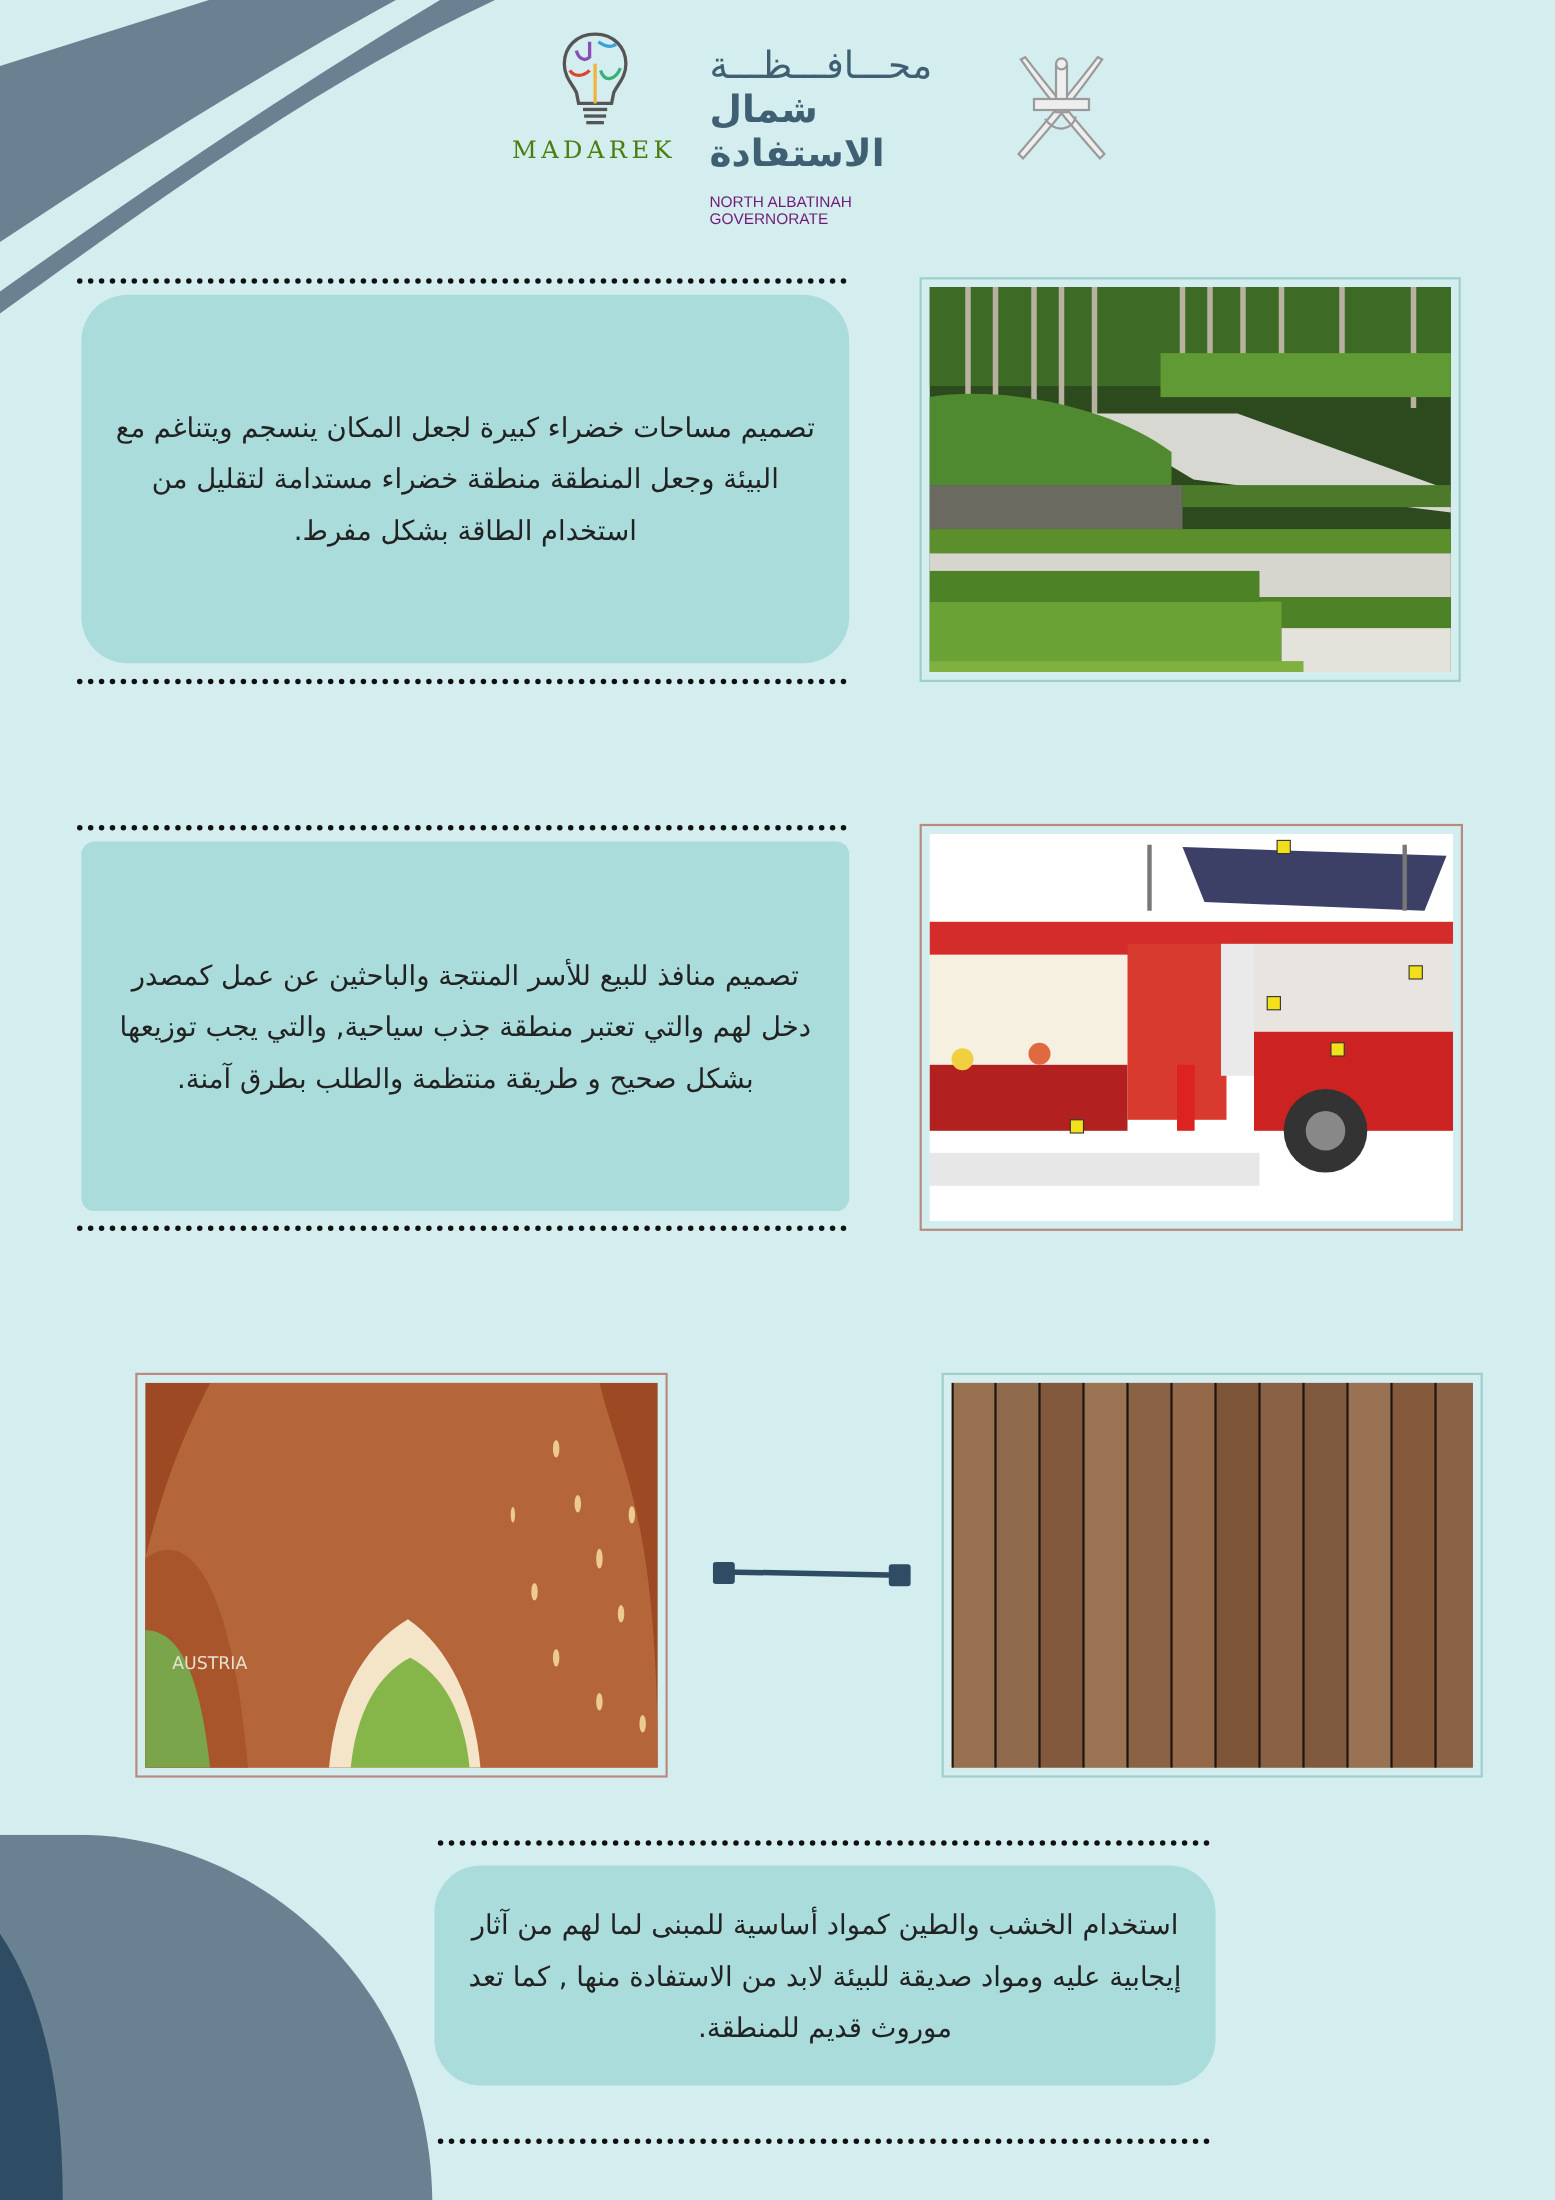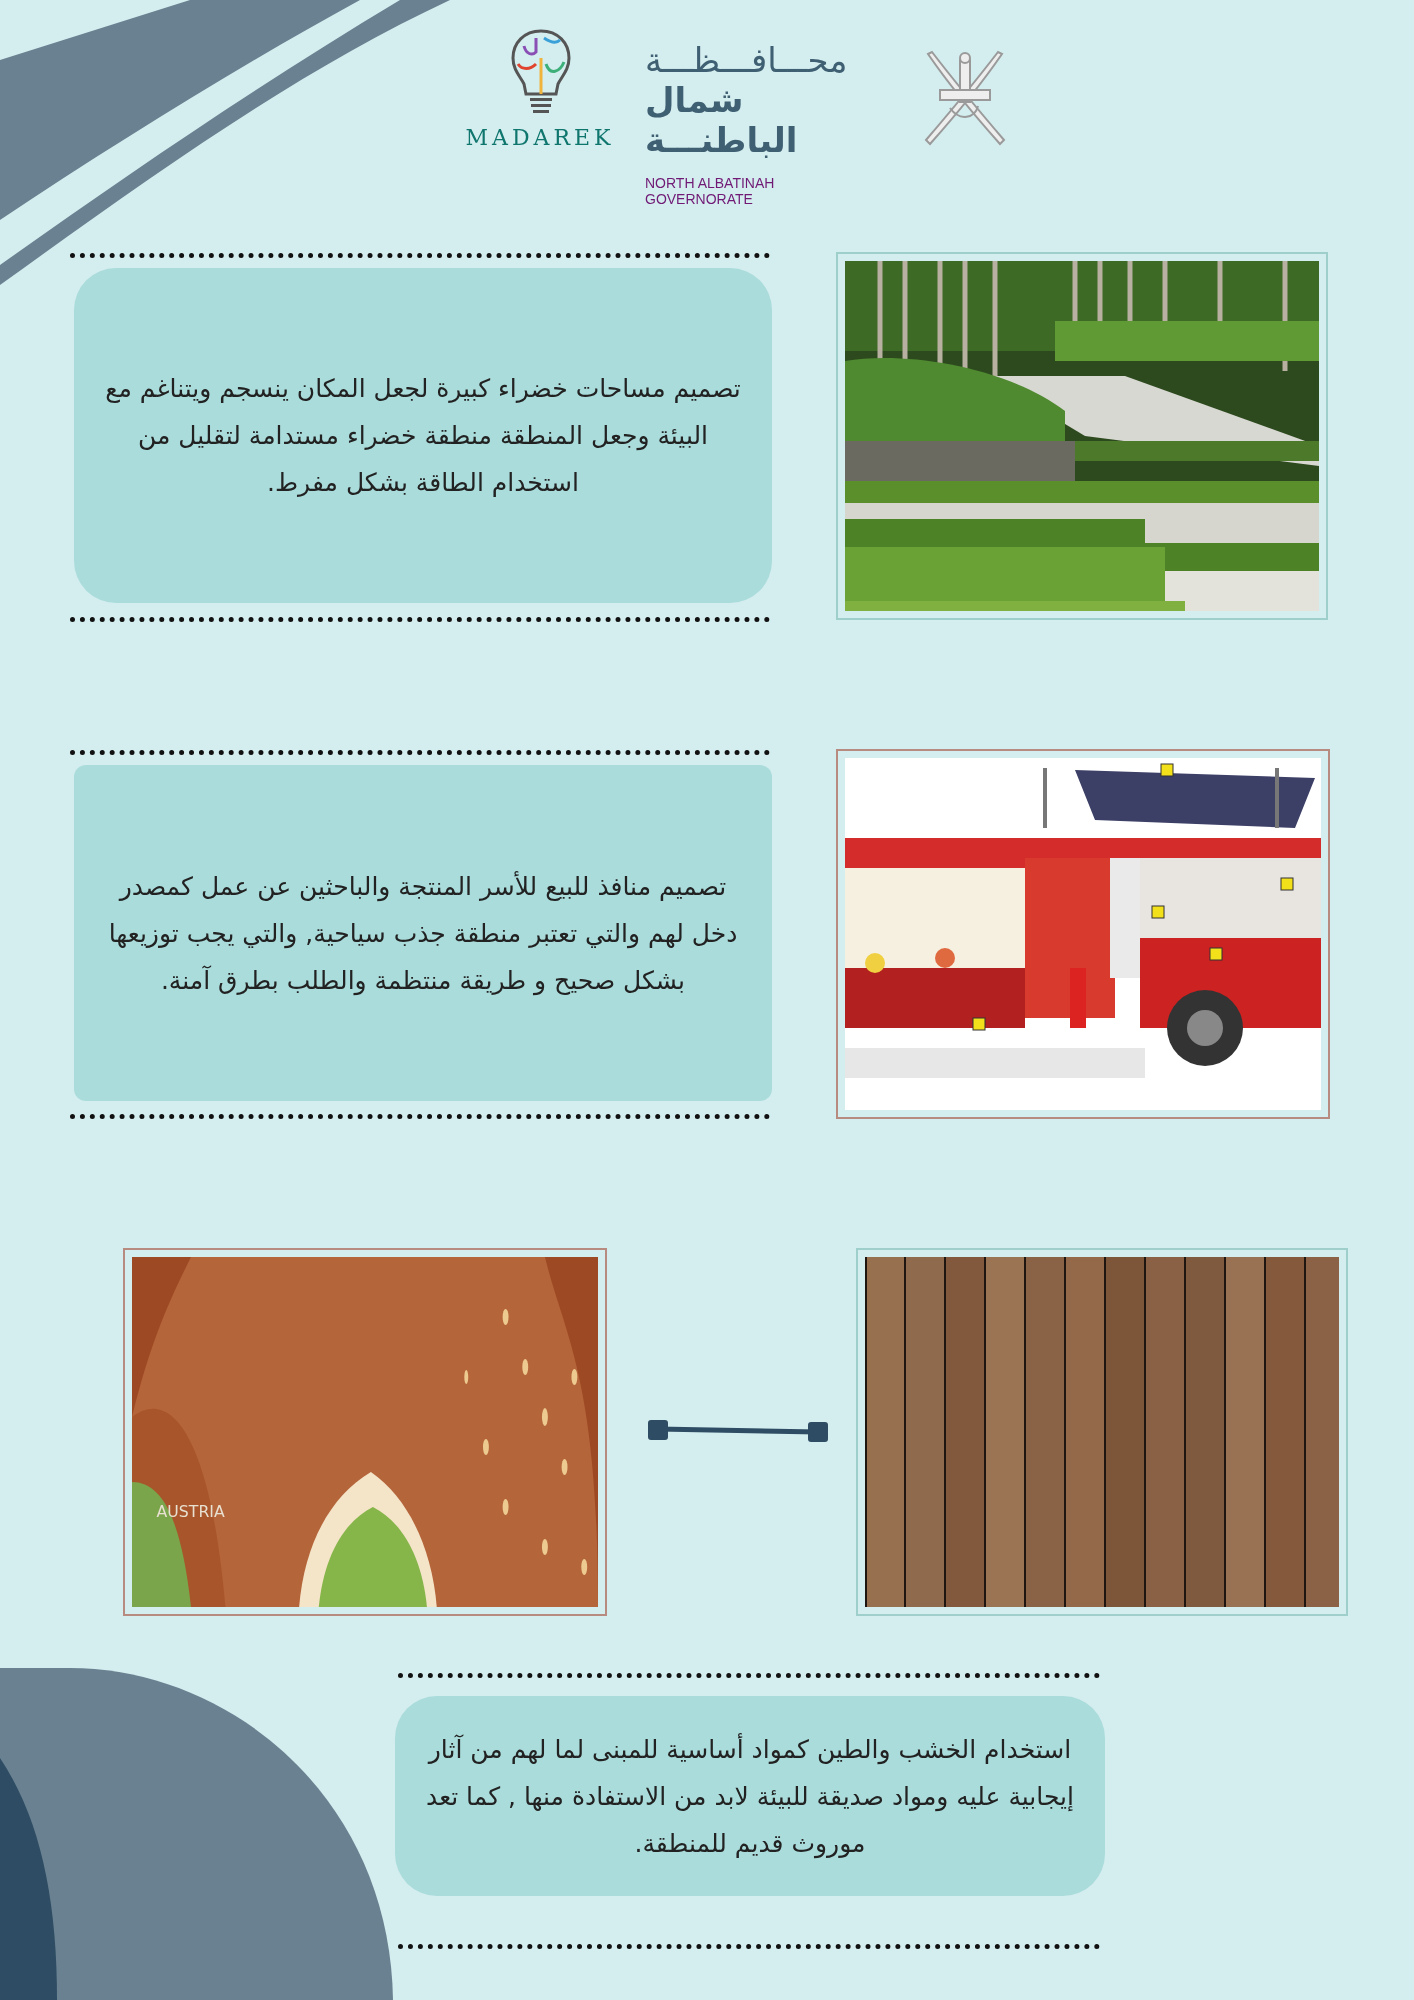--- a/index.html
+++ b/index.html
@@ -9,21 +9,21 @@
       font-family: "DejaVu Sans", sans-serif;
     }
     .deco { position: absolute; left: 0; top: 0; }
 
     
     .header { position: absolute; left: 460px; top: 26px; width: 570px; height: 124px; }
     .madarek { position: absolute; left: 0; top: 0; width: 160px; height: 124px; text-align: center; }
     .madarek-bulb { position: absolute; left: 50px; top: 2px; }
     .madarek-text {
       position: absolute; left: 0; bottom: 0; width: 160px;
-      font-family: "DejaVu Serif", serif; font-size: 22px; letter-spacing: 4px; color: #0f766e;
+      font-family: "DejaVu Serif", serif; font-size: 22px; letter-spacing: 4px; color: #4d7c0f;
     }
     .gov { position: absolute; left: 185px; top: 14px; width: 240px; height: 110px; text-align: left; }
     .gov-ar1 { font-family: "DejaVu Sans", sans-serif; font-size: 34px; color: #3f5f72; line-height: 40px; letter-spacing: 6px; direction: rtl; }
     .gov-ar2 { font-family: "DejaVu Sans", sans-serif; font-size: 34px; font-weight: bold; color: #3f5f72; line-height: 40px; direction: rtl; }
     .gov-en { font-family: Liberation Sans, sans-serif; font-size: 14px; color: #701a75; margin-top: 15px; }
     .emblem { position: absolute; left: 460px; top: 20px; }
 
     
     .dots { position: absolute; height: 0; border-top: 5px dotted #111; }
 
@@ -68,21 +68,21 @@
       <path d="M36 36 C40 48 50 44 54 34" stroke="#3db07a" stroke-width="3" fill="none"></path>
       <line x1="31" y1="30" x2="31" y2="66" stroke="#f0b43c" stroke-width="3"></line>
       <rect x="20" y="70" width="22" height="3" fill="#555"></rect>
       <rect x="21" y="76" width="20" height="3" fill="#555"></rect>
       <rect x="23" y="82" width="16" height="3" fill="#555"></rect>
     </svg>
     <div class="madarek-text">MADAREK</div>
   </div>
   <div class="gov">
     <div class="gov-ar1">محـــافـــظـــة</div>
-    <div class="gov-ar2">شمال الباطنـــة</div>
+    <div class="gov-ar2">شمال الاستفادة</div>
     <div class="gov-en">NORTH ALBATINAH GOVERNORATE</div>
   </div>
   <svg class="emblem" width="90" height="104" viewBox="0 0 90 104">
     <g stroke="#9a9a9a" stroke-width="2" fill="#eeeeee">
       <path d="M8 8 C30 40 55 70 80 98 L84 94 C60 66 35 36 12 6 Z"></path>
       <path d="M82 8 C60 40 35 70 10 98 L6 94 C30 66 55 36 78 6 Z"></path>
       <rect x="40" y="14" width="10" height="42"></rect>
       <circle cx="45" cy="12" r="5"></circle>
       <rect x="20" y="44" width="50" height="10"></rect>
       <path d="M30 62 C40 76 55 72 58 60" fill="none"></path>

